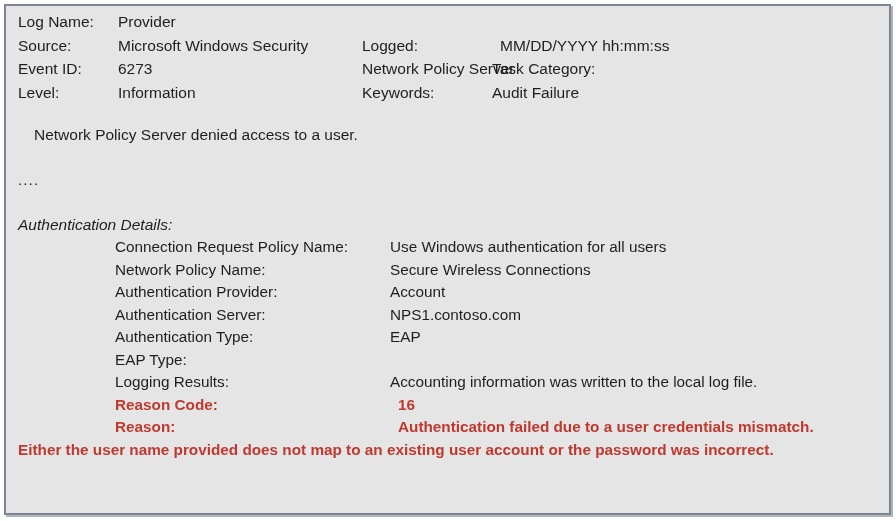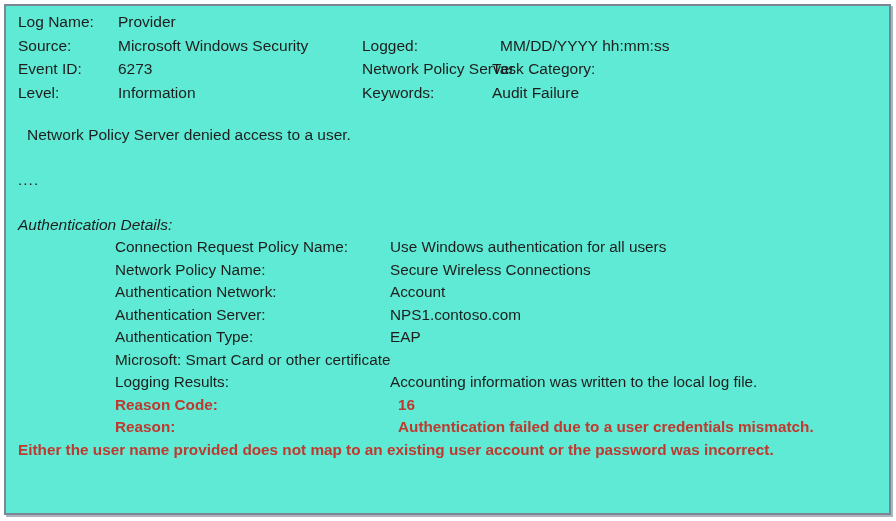--- a/index.html
+++ b/index.html
@@ -18,31 +18,31 @@
   .page {
     position: absolute;
     left: 4px;
     top: 4px;
     right: 5px;
     bottom: 6px;
     border: 2px solid #7b8594;
     box-shadow: 2px 2px 0 rgba(110,120,135,0.55);
     box-sizing: border-box;
     padding: 4px 12px 0 12px;
-    background: #5eead4;
+    background: #e5e5e5;
   }
   .header {
     display: grid;
     grid-template-columns: 100px 244px 130px 1fr;
     font-size: 15.5px;
     line-height: 23.5px;
     white-space: nowrap;
   }
   .desc {
-    margin: 19px 0 0 9px;
+    margin: 19px 0 0 16px;
     font-size: 15.5px;
     line-height: 23px;
   }
   .dots {
     margin: 22px 0 0 0;
     font-size: 15.5px;
     line-height: 23px;
     letter-spacing: 1px;
   }
   .section {
@@ -105,33 +105,33 @@
   <div class="details">
     <div class="drow">
       <span>Connection Request Policy Name:</span>
       <span>Use Windows authentication for all users</span>
     </div>
     <div class="drow">
       <span>Network Policy Name:</span>
       <span>Secure Wireless Connections</span>
     </div>
     <div class="drow">
-      <span>Authentication Network:</span>
+      <span>Authentication Provider:</span>
       <span>Account</span>
     </div>
     <div class="drow">
       <span>Authentication Server:</span>
       <span>NPS1.contoso.com</span>
     </div>
     <div class="drow">
       <span>Authentication Type:</span>
       <span>EAP</span>
     </div>
     <div class="drow">
-      <span>Microsoft: Smart Card or other certificate</span>
+      <span>EAP Type:</span>
     </div>
     <div class="drow">
       <span>Logging Results:</span>
       <span>Accounting information was written to the local log file.</span>
     </div>
     <div class="drow red">
       <span>Reason Code:</span>
       <span class="sp">16</span>
     </div>
     <div class="drow red">

